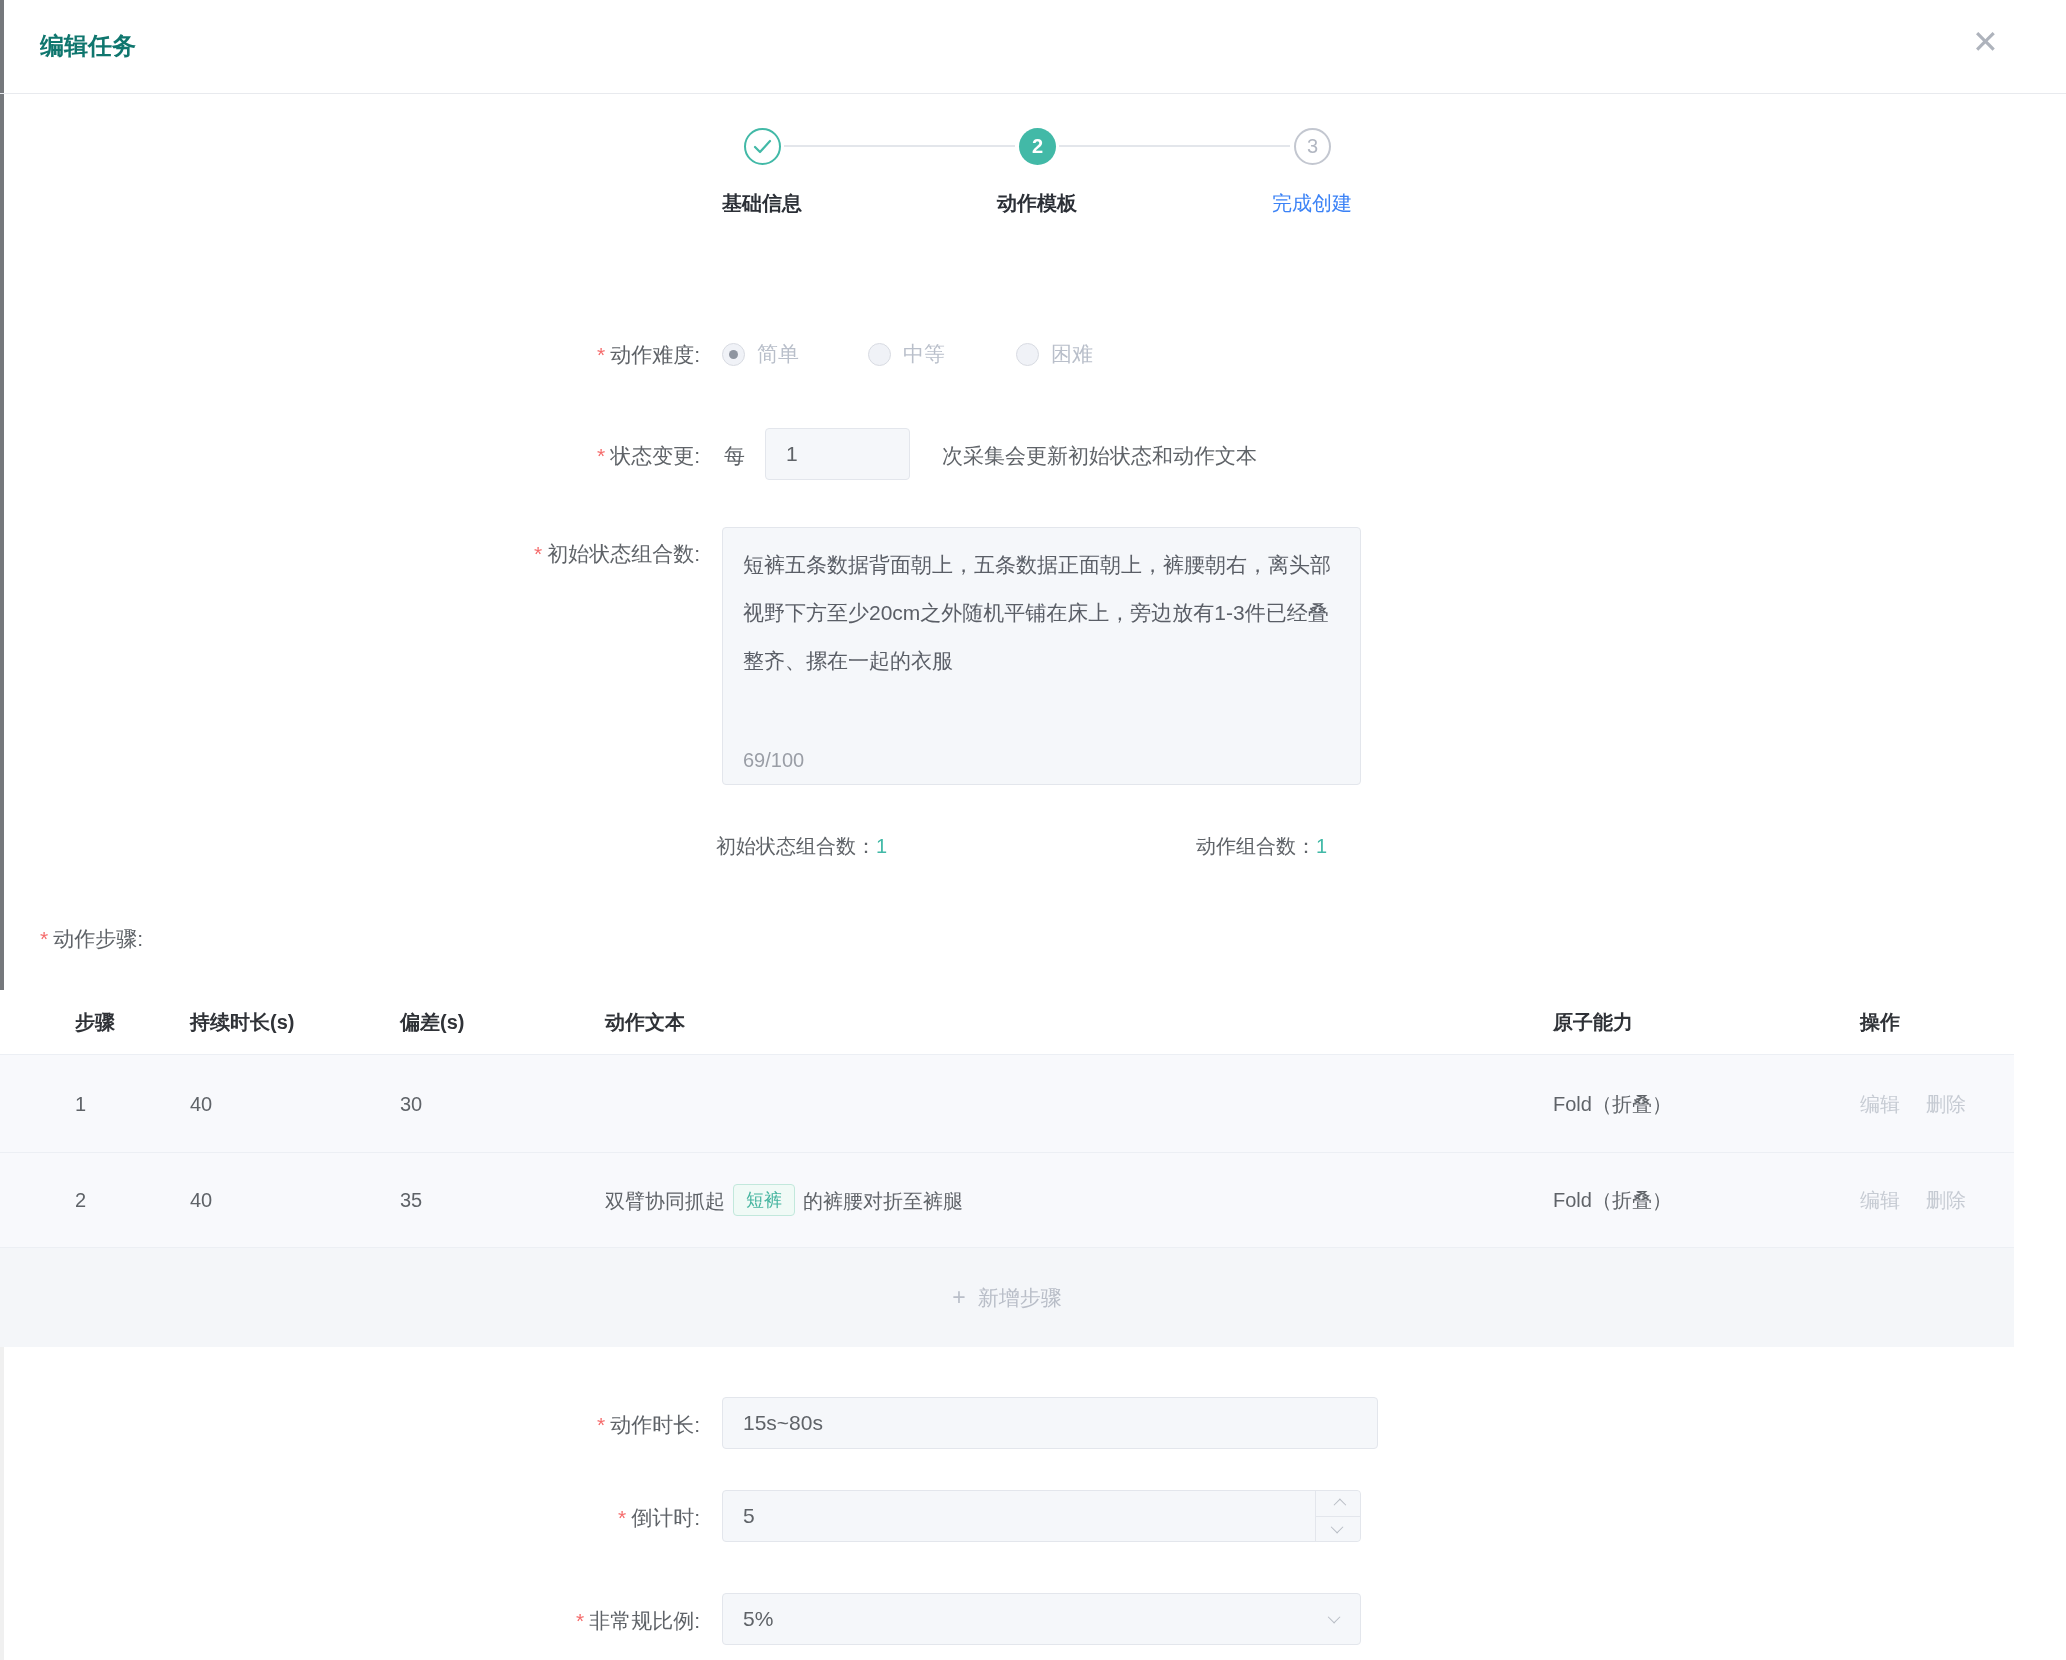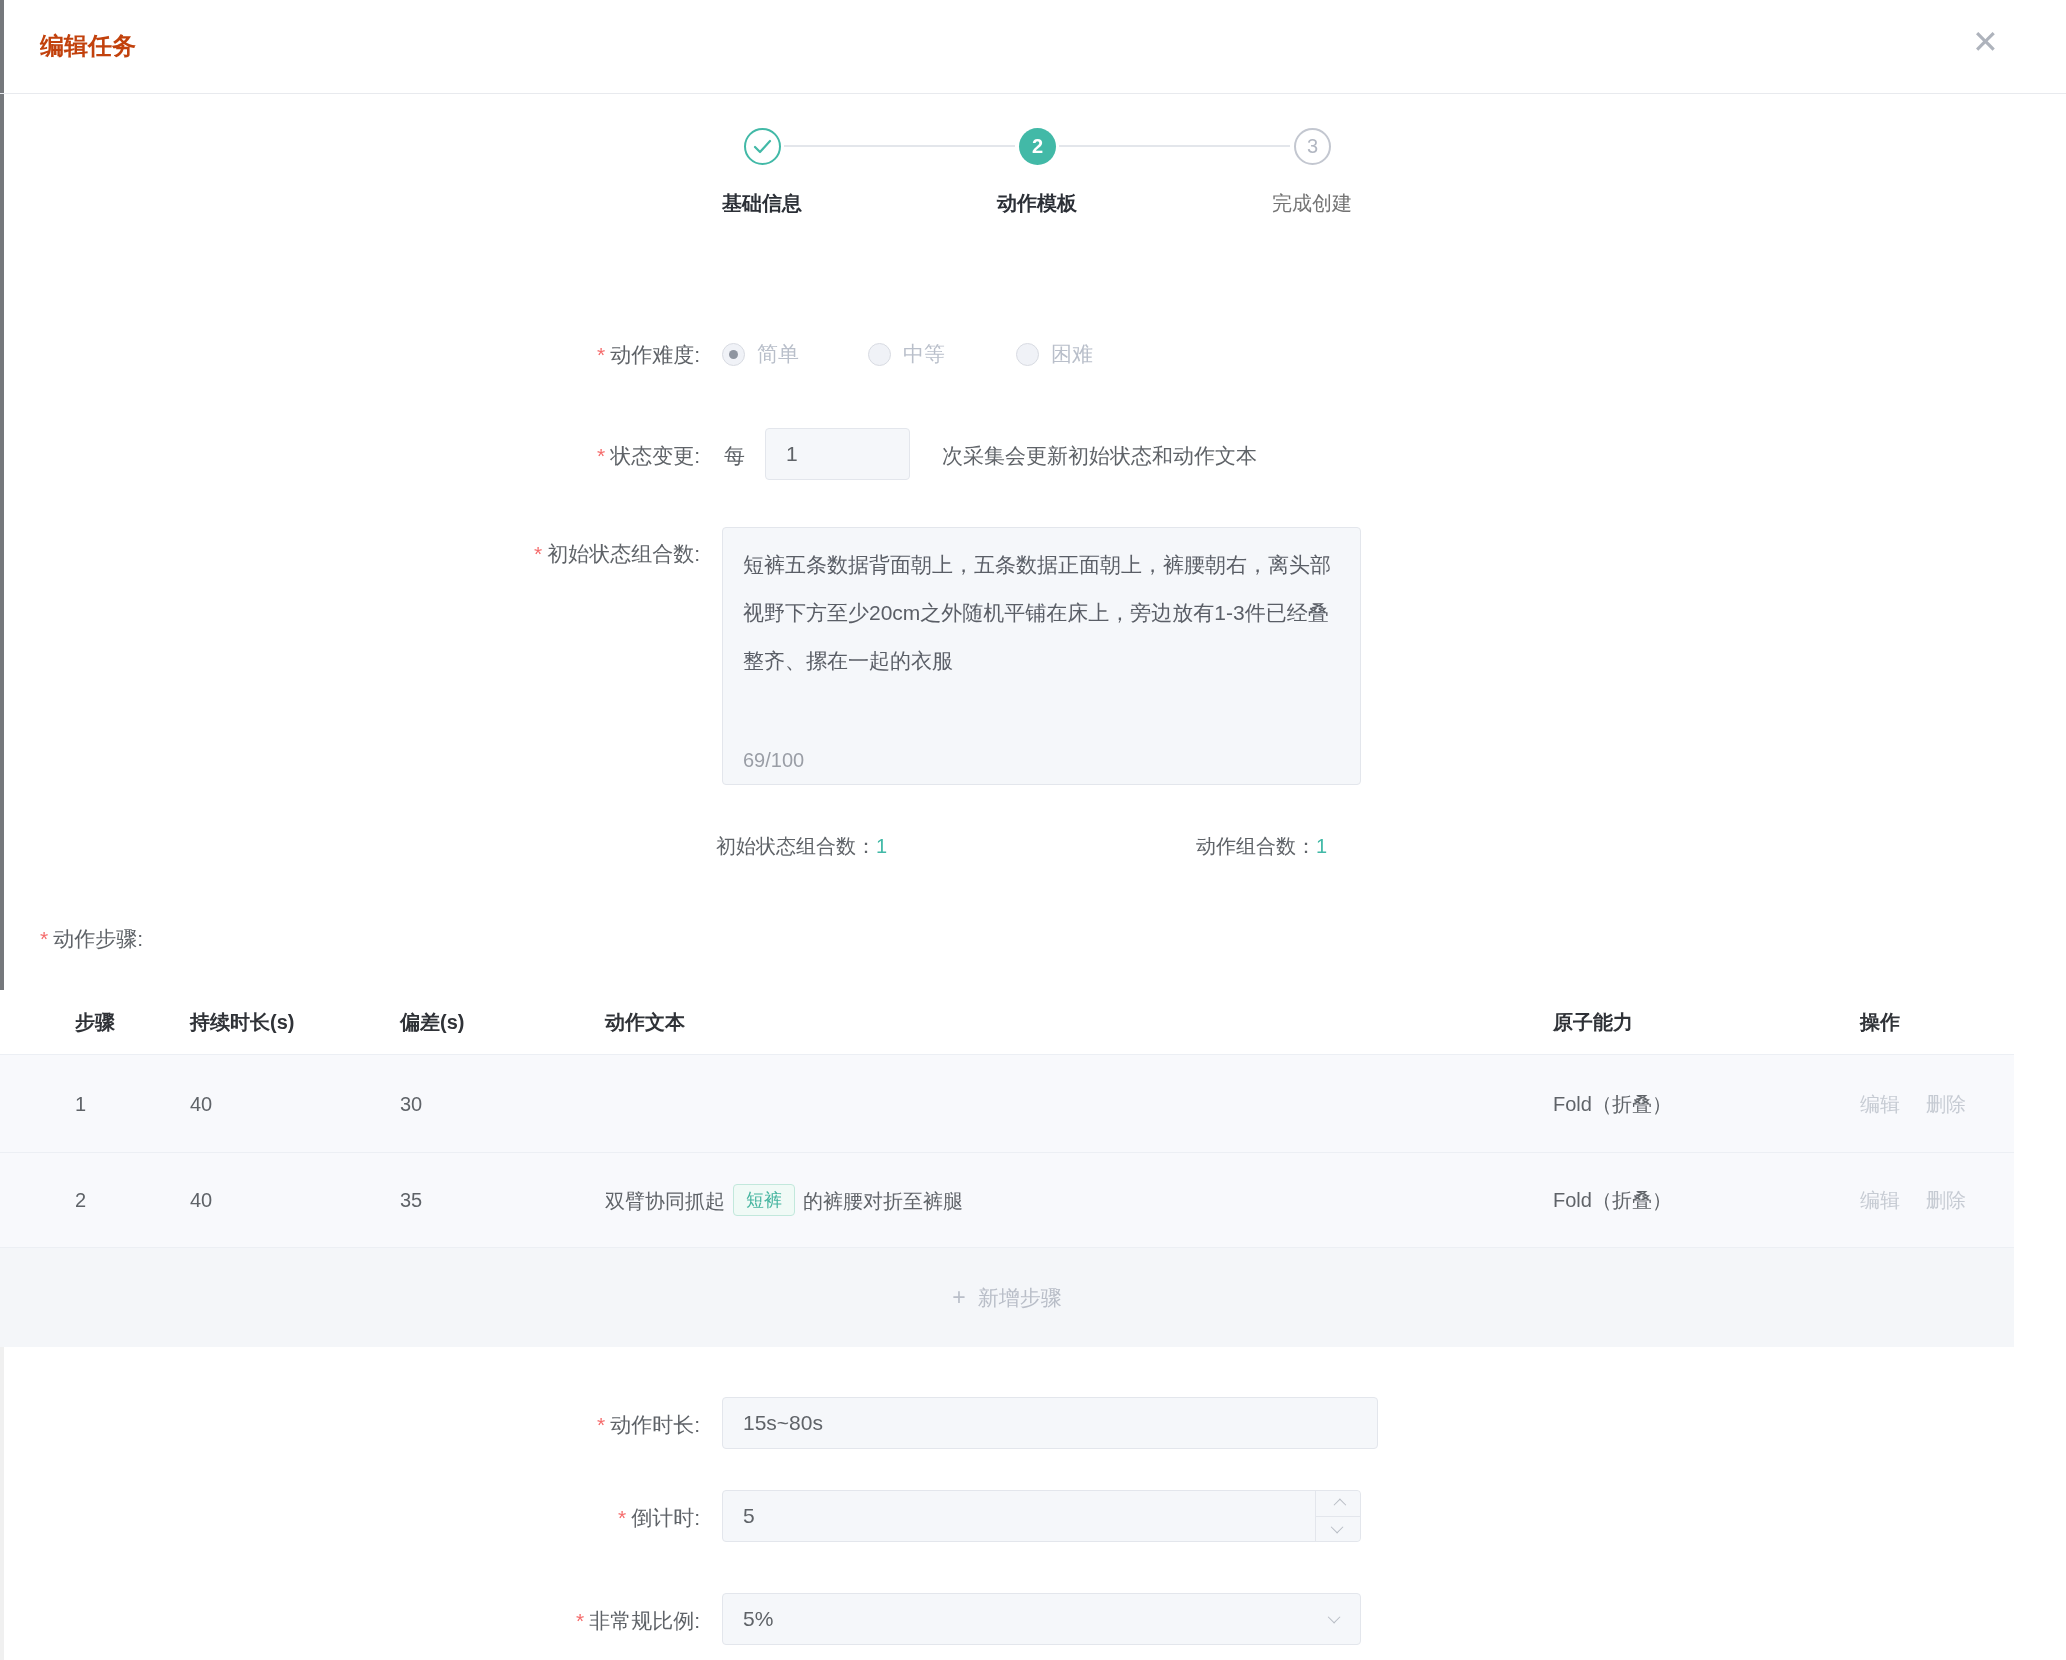--- a/index.html
+++ b/index.html
@@ -4,37 +4,37 @@
 <style>
   html,body{margin:0;padding:0;background:#fff;}
   body{font-family:"Liberation Sans","DejaVu Sans",sans-serif;color:#606266;}
   .canvas{position:relative;width:2066px;height:1660px;background:#fff;overflow:hidden;}
 
   
   .sb-track{position:absolute;left:0;top:0;width:4px;height:1660px;background:#f0f0f0;}
   .sb-thumb{position:absolute;left:0;top:0;width:4px;height:1220px;background:#75787c;}
 
   
-  .dlg-title{position:absolute;left:40px;top:30px;font-size:24px;font-weight:700;color:#c2410c;}
+  .dlg-title{position:absolute;left:40px;top:30px;font-size:24px;font-weight:700;color:#0f766e;}
   .dlg-close{position:absolute;left:1972px;top:26px;font-size:32px;color:#aeb3bc;cursor:pointer;line-height:1;}
   .dlg-divider{position:absolute;left:0;top:93px;width:2066px;height:1px;background:#e8eaee;}
 
   
   .step-circle{position:absolute;top:128px;width:37px;height:37px;border-radius:50%;
     display:flex;align-items:center;justify-content:center;box-sizing:border-box;font-size:20px;background:#fff;}
   .sc-done{left:744px;border:2.5px solid #42b9a7;color:#42b9a7;}
   .sc-active{left:1019px;background:#42b9a7;color:#fff;font-weight:600;}
   .sc-pending{left:1294px;border:2.5px solid #c3c7d0;color:#b2b7c2;}
   .step-line{position:absolute;top:145px;height:2px;background:#e3e6eb;}
   .sl-1{left:784px;width:231px;}
   .sl-2{left:1059px;width:231px;}
   .step-label{position:absolute;top:190px;width:220px;text-align:center;font-size:20px;}
   .lb-done{left:652px;color:#2b2f36;font-weight:600;}
   .lb-active{left:927px;color:#2b2f36;font-weight:600;}
-  .lb-pending{left:1202px;color:#737373;font-weight:500;}
+  .lb-pending{left:1202px;color:#3b82f6;font-weight:500;}
 
   
   .flabel{position:absolute;left:360px;width:340px;text-align:right;font-size:21px;color:#5f6368;white-space:nowrap;}
   .req{color:#f56c6c;margin-right:5px;}
   .ftext{font-size:21px;color:#5f6368;}
 
   
   .radio-item{position:absolute;top:340px;display:flex;align-items:center;}
   .radio-circle{width:23px;height:23px;border-radius:50%;background:#f0f2f7;border:1px solid #d8dbe2;
     box-sizing:border-box;display:flex;align-items:center;justify-content:center;}

